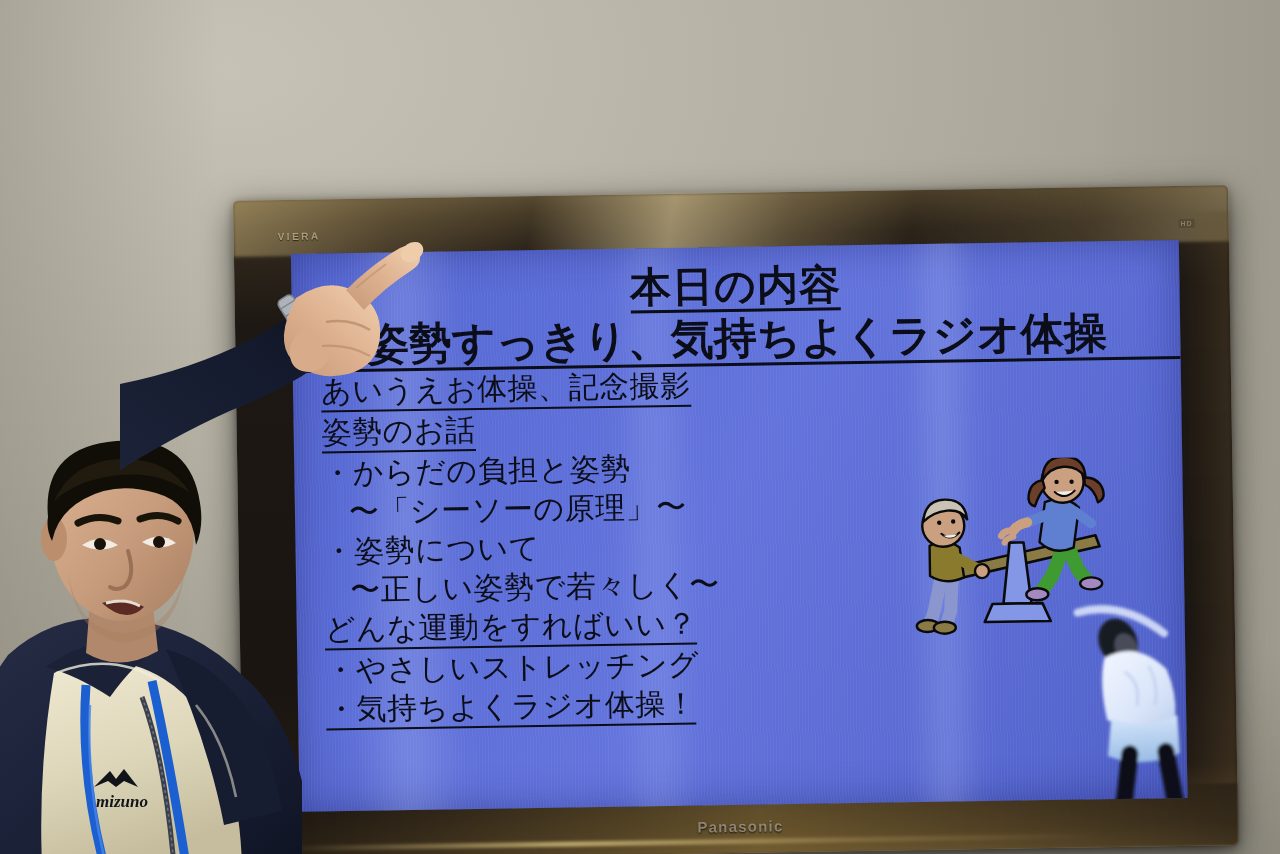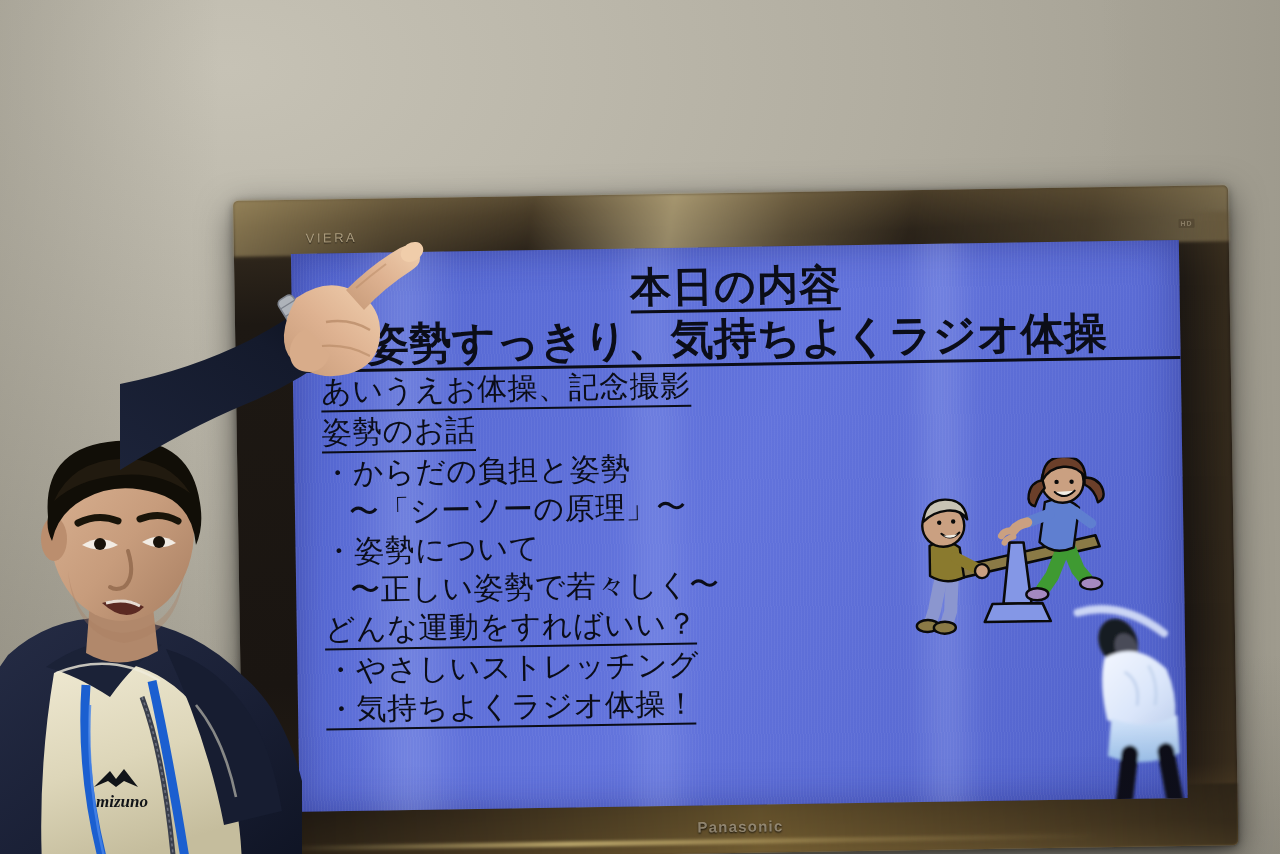--- a/index.html
+++ b/index.html
@@ -100,26 +100,25 @@
   .bezel-gloss-right {
     position: absolute;
     right: 0; top: 4%; width: 48px; height: 92%;
     background: linear-gradient(to left, rgba(90,72,42,.40), rgba(30,24,18,0));
     filter: blur(2px);
   }
 
   .tv-brand-viera {
     position: absolute;
     left: 44px; top: 31px;
-    font-size: 13px;
+    font-size: 10px;
     letter-spacing: 2.5px;
-    font-weight: normal;
+    font-weight: bold;
     color: rgba(196,180,146,.80);
     text-shadow: 0 1px 1px rgba(0,0,0,.6);
-    margin-left: 28px;
   }
   .tv-badge-right {
     position: absolute;
     right: 34px; top: 33px;
     font-size: 7px;
     letter-spacing: 1px;
     font-weight: bold;
     color: rgba(150,138,112,.8);
     background: rgba(70,60,42,.45);
     padding: 1px 2px;

